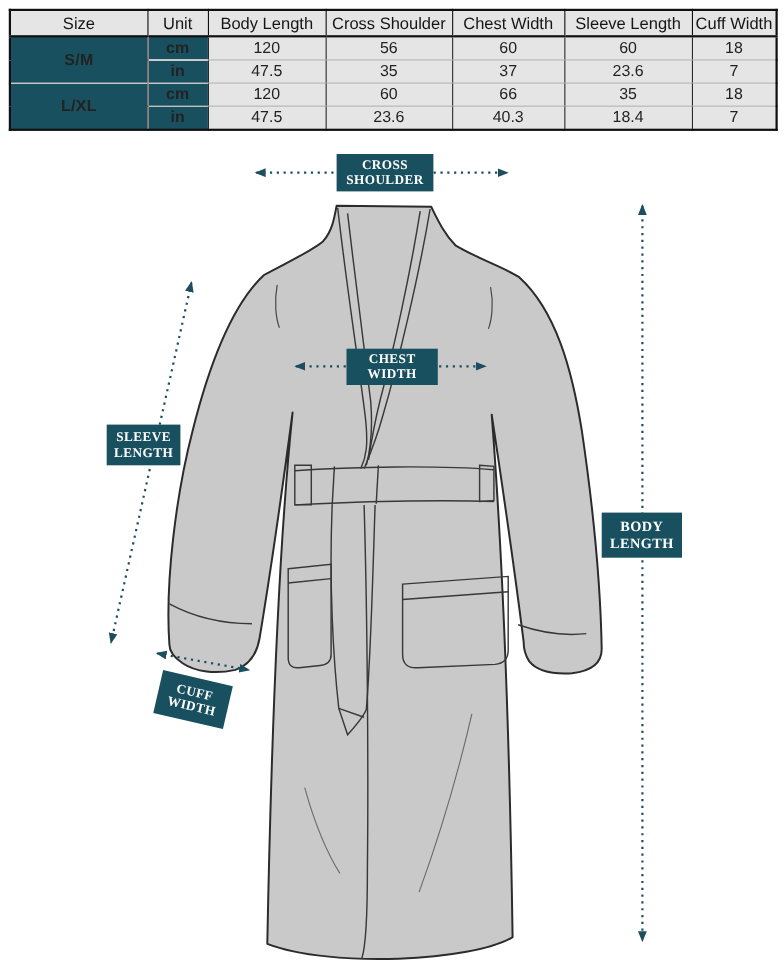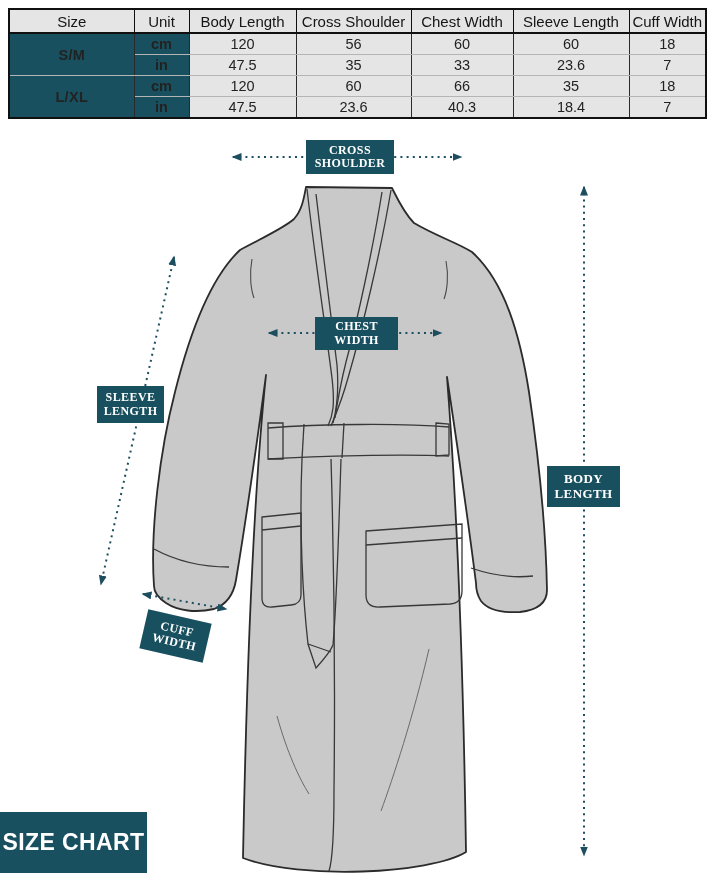--- a/index.html
+++ b/index.html
@@ -86,21 +86,21 @@
           <td>120</td>
           <td>56</td>
           <td>60</td>
           <td>60</td>
           <td>18</td>
         </tr>
         <tr>
           <td class="teal unit-cell">in</td>
           <td>47.5</td>
           <td>35</td>
-          <td>33</td>
+          <td>37</td>
           <td>23.6</td>
           <td>7</td>
         </tr>
         <tr>
           <td class="teal size-cell" rowspan="2">L/XL</td>
           <td class="teal unit-cell">cm</td>
           <td>120</td>
           <td>60</td>
           <td>66</td>
           <td>35</td>
@@ -195,15 +195,14 @@
       <path d="M584,187 L584,855" marker-start="url(#ah)" marker-end="url(#ah)"></path>
     </g>
   </svg>
 
   <div class="tag tag-cross">CROSS SHOULDER</div>
   <div class="tag tag-chest">CHEST WIDTH</div>
   <div class="tag tag-sleeve">SLEEVE LENGTH</div>
   <div class="tag tag-body">BODY LENGTH</div>
   <div class="tag tag-cuff">CUFF WIDTH</div>
 
-  <div class="size-chart-banner">SIZE CHART</div>
 
 </div>
 
 </body></html>

